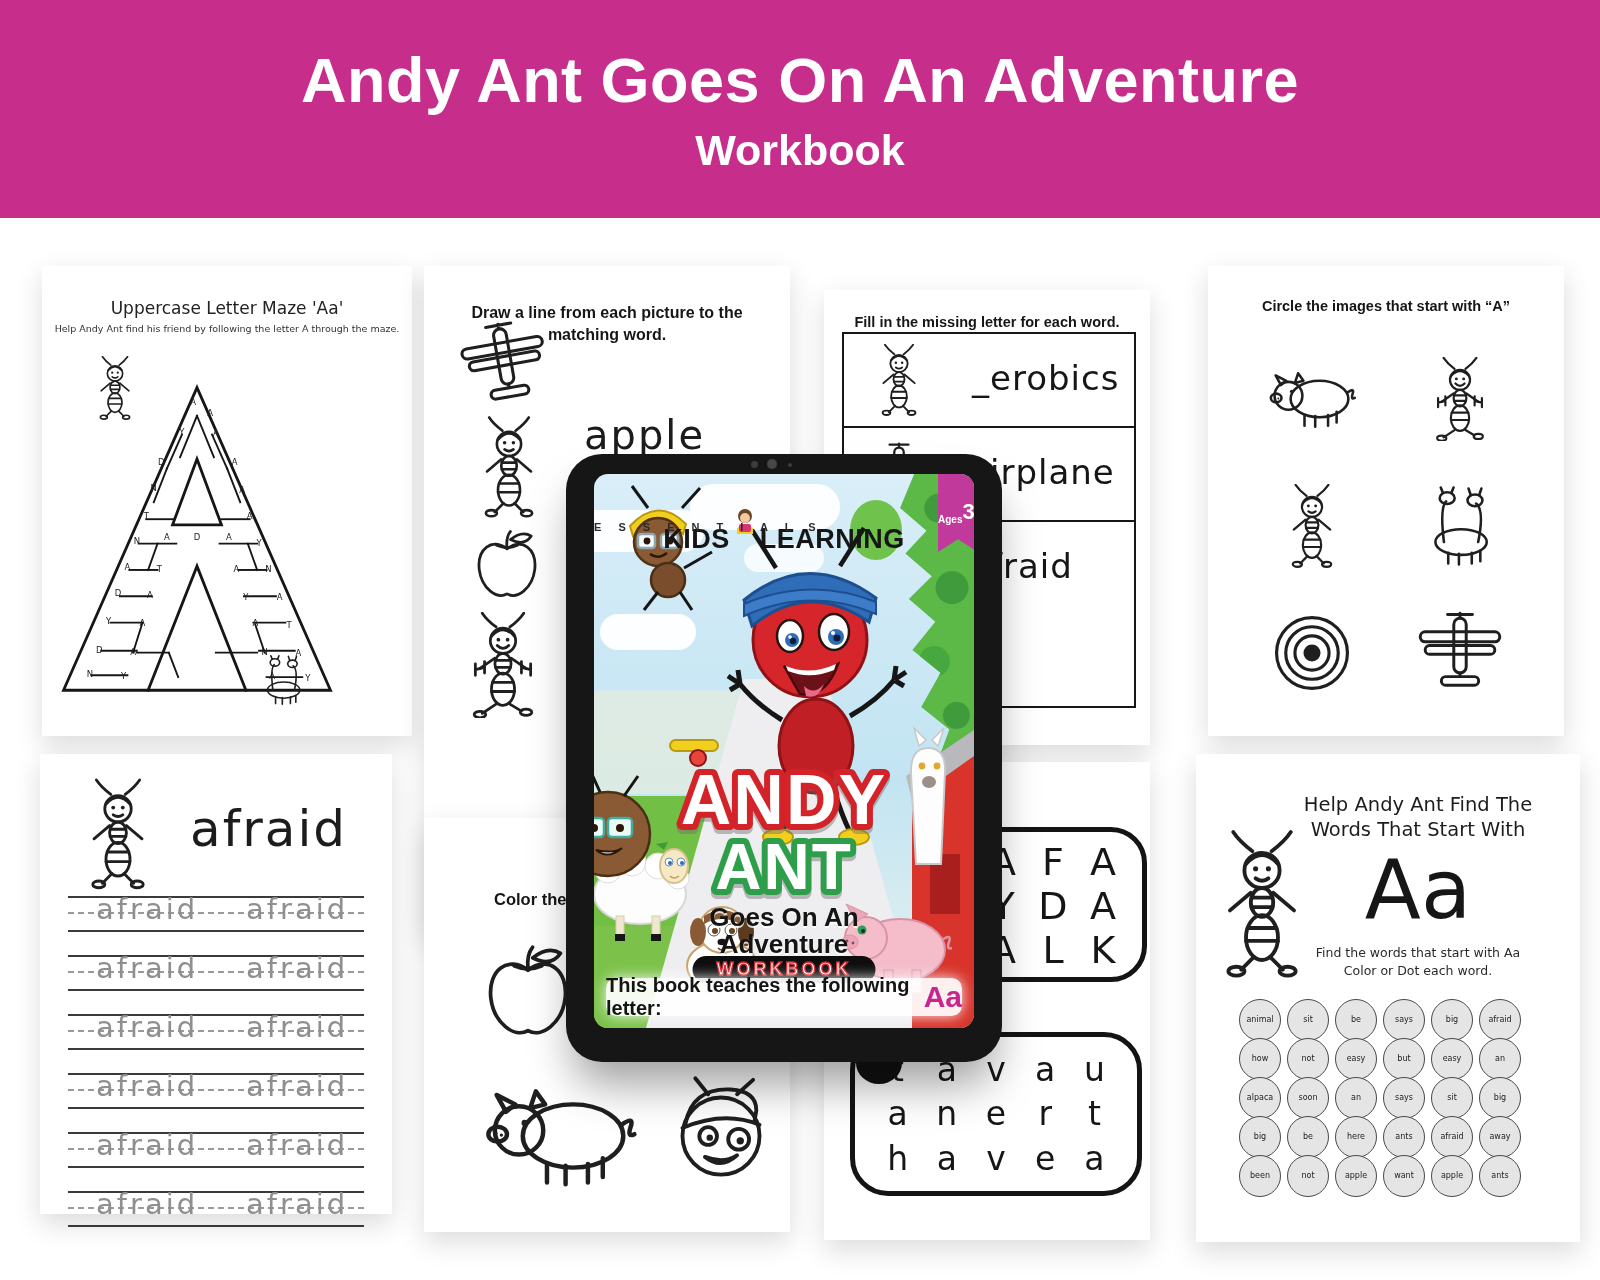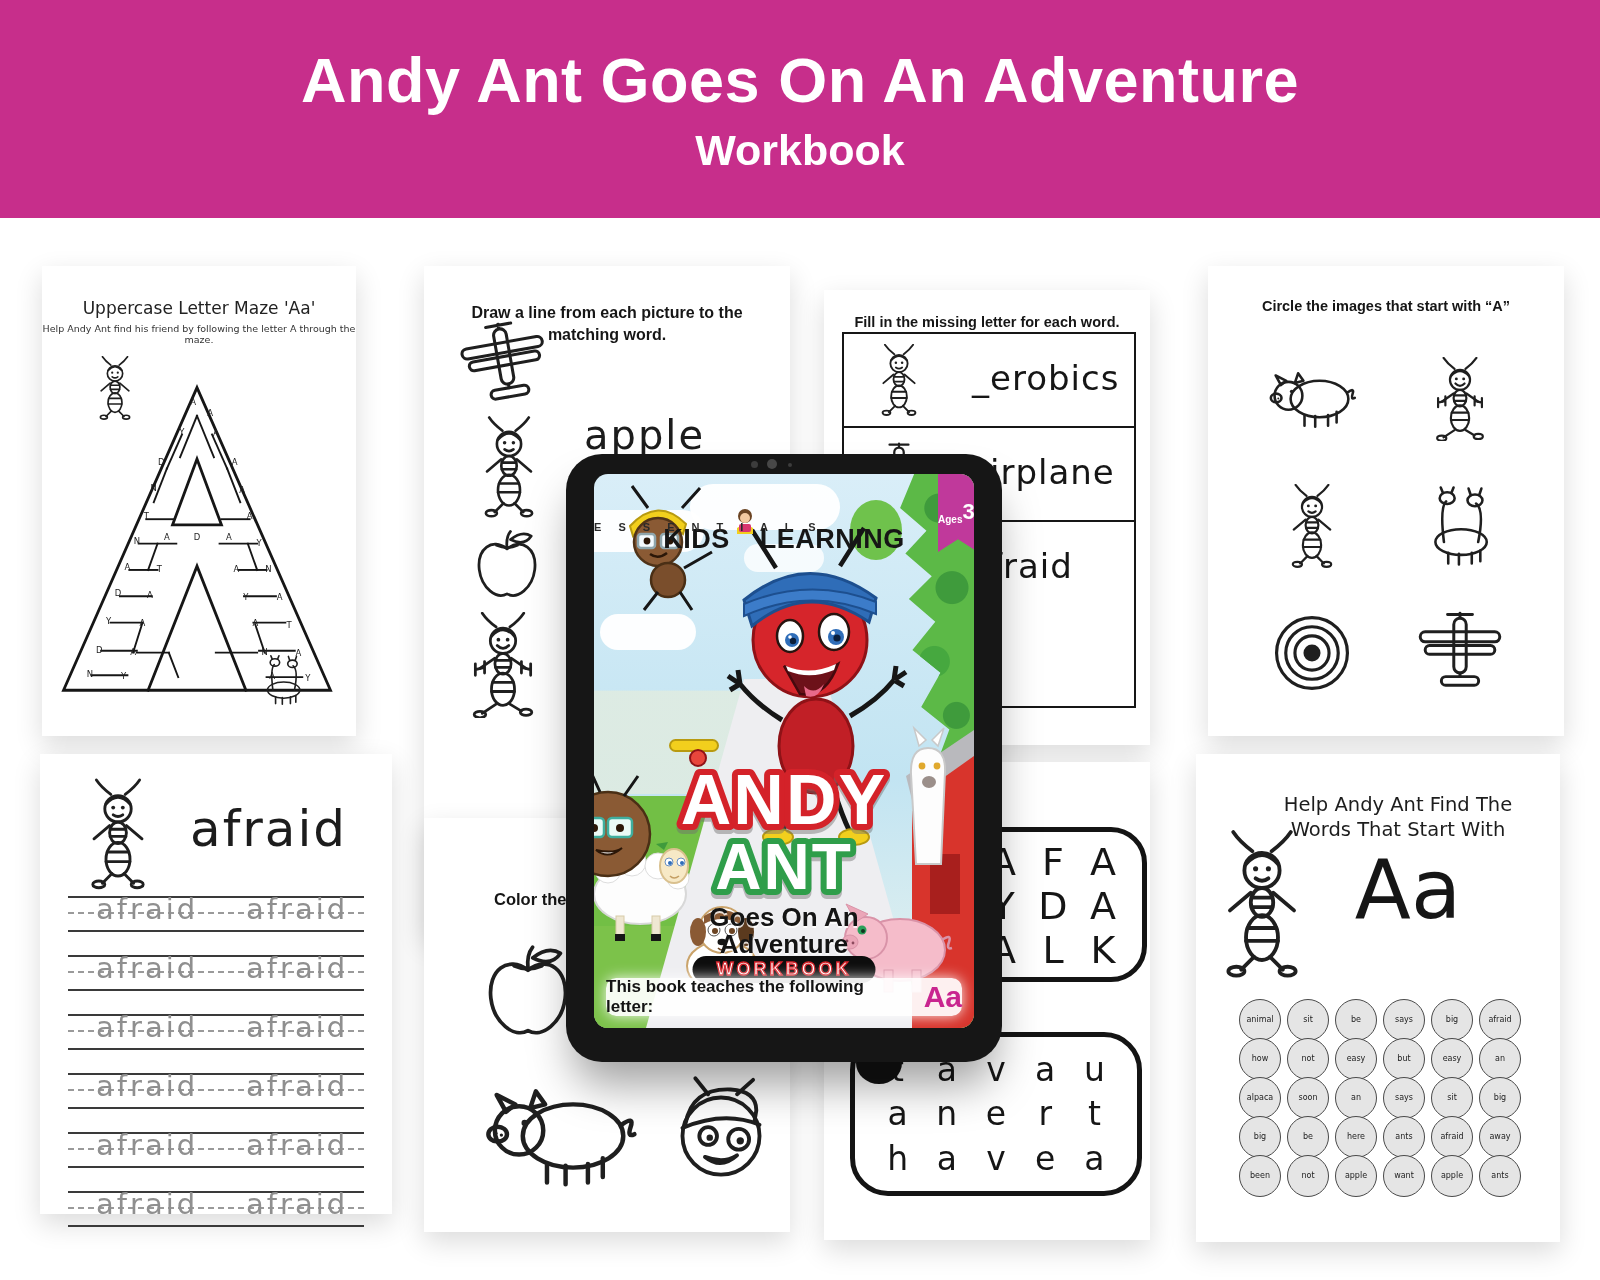--- a/index.html
+++ b/index.html
@@ -11,21 +11,21 @@
           display:flex;flex-direction:column;align-items:center;justify-content:center;gap:10px;}
   .header .h-title{color:#fff;font-size:63px;font-weight:800;letter-spacing:.5px;}
   .header .h-sub{color:#fff;font-size:43px;font-weight:800;}
 
   
   .page{position:absolute;background:#fff;box-shadow:0 10px 26px rgba(0,0,0,.14);}
   .ws-head{font-weight:700;color:#161616;text-align:center;}
   .kid{font-family:"DejaVu Sans",sans-serif;color:#1c1c1c;}
 
   
-  #p-maze{left:42px;top:266px;width:314px;height:470px;}
+  #p-maze{left:42px;top:266px;width:370px;height:470px;}
   #p-maze .ws-title{margin-top:32px;font-family:"DejaVu Sans",sans-serif;font-size:17px;color:#222;text-align:center;}
   #p-maze .ws-sub{margin-top:5px;font-family:"DejaVu Sans",sans-serif;font-size:9.5px;color:#333;text-align:center;}
   #maze-art{position:absolute;left:14px;top:86px;width:282px;height:372px;}
   #maze-art text{font-family:"DejaVu Sans",sans-serif;font-size:9px;fill:#222;}
   .mz-ant{position:absolute;left:52px;top:90px;width:42px;height:64px;}
   .mz-llama{position:absolute;left:212px;top:388px;width:58px;height:52px;}
 
   
   #p-drawline{left:424px;top:266px;width:366px;height:669px;}
   #p-drawline .ws-head{margin-top:36px;font-size:16px;line-height:1.35;}
@@ -78,21 +78,21 @@
   #p-boxes{left:824px;top:762px;width:326px;height:478px;}
   .lbox{position:absolute;border:5px solid #141414;background:#fff;}
   #box1{left:35px;top:65px;width:288px;height:155px;border-radius:36px;
         display:grid;grid-template-columns:repeat(5,1fr);align-items:center;justify-items:center;padding:8px 14px;box-sizing:border-box;}
   #box1 div{font-family:"DejaVu Sans",sans-serif;font-size:38px;color:#161616;}
   #box2{left:26px;top:270px;width:292px;height:164px;border-radius:38px;
         display:grid;grid-template-columns:repeat(5,1fr);align-items:center;justify-items:center;padding:10px 18px;box-sizing:border-box;}
   #box2 div{font-family:"DejaVu Sans",sans-serif;font-size:33px;color:#161616;}
 
   
-  #p-find{left:1196px;top:754px;width:364px;height:488px;}
+  #p-find{left:1196px;top:754px;width:364px;height:488px;padding-left:20px;}
   .fw-title{margin-top:38px;font-family:"DejaVu Sans",sans-serif;font-size:19.5px;color:#1d1d1d;
             text-align:center;line-height:1.3;padding-left:40px;}
   .fw-aa{position:absolute;left:0;right:0;top:88px;text-align:center;padding-left:60px;
          font-family:"DejaVu Sans",sans-serif;font-size:82px;color:#161616;}
   .fw-instr{position:absolute;left:0;right:0;top:190px;text-align:center;padding-left:60px;
             font-family:"DejaVu Sans",sans-serif;font-size:12.5px;color:#2a2a2a;line-height:1.4;}
   .fw-ant{position:absolute;left:18px;top:70px;width:96px;height:160px;}
   #fw-grid{position:absolute;left:40px;top:246px;display:grid;
            grid-template-columns:repeat(6,48px);grid-auto-rows:39px;justify-items:center;align-items:center;}
   .fwc{width:40px;height:40px;border:1.6px solid #4a4a4a;border-radius:50%;
@@ -154,21 +154,21 @@
   .title-shadow{filter:drop-shadow(0 4px 0 rgba(110,110,110,.45));}
 
   .goes{position:absolute;left:0;top:430px;width:100%;text-align:center;font-size:26px;font-weight:900;
         color:#141414;line-height:1.05;text-shadow:0 2px 0 rgba(255,255,255,.8);}
   .pill{position:absolute;left:50%;top:482px;transform:translateX(-50%);background:#0d0d0d;color:#fff;
         border-radius:16px;padding:3px 24px;font-size:18px;font-weight:900;letter-spacing:3px;
         -webkit-text-stroke:1.3px #d42229;text-shadow:0 1px 0 #7a0d12;}
   .teach{position:absolute;left:12px;top:504px;width:356px;height:38px;background:rgba(255,255,255,.93);
          border-radius:10px;box-shadow:0 0 14px rgba(255,255,255,.9);
          display:flex;align-items:center;justify-content:center;gap:10px;}
-  .teach .tx{font-size:17px;font-weight:800;color:#141414;}
+  .teach .tx{font-size:20px;font-weight:800;color:#141414;}
   .teach .aa{font-size:30px;font-weight:800;color:#c9258f;font-family:"Liberation Sans",sans-serif;}
 </style>
 </head>
 <body>
 
 <div class="stage">
 
   <div class="header">
     <div class="h-title">Andy Ant Goes On An Adventure</div>
     <div class="h-sub">Workbook</div>
@@ -657,20 +657,24 @@
             <path d="M21 61 H39 M20 69 H40"></path>
             <path d="M23 39 L10 50"></path>
             <path d="M37 39 L50 50"></path>
             <path d="M25 79 L17 87"></path>
             <path d="M35 79 L43 87"></path>
             <ellipse cx="14" cy="88" rx="5" ry="2.8"></ellipse>
             <ellipse cx="46" cy="88" rx="5" ry="2.8"></ellipse>
           </g>
         </svg></span>
     <div class="fw-aa">Aa</div>
+    <div class="fw-instr">
+      <span>Find the words that start with Aa</span><br>
+      <span>Color or Dot each word.</span>
+    </div>
     <div id="fw-grid">
         <div class="fwc">
           <span>animal</span>
         </div>
         <div class="fwc">
           <span>sit</span>
         </div>
         <div class="fwc">
           <span>be</span>
         </div>

